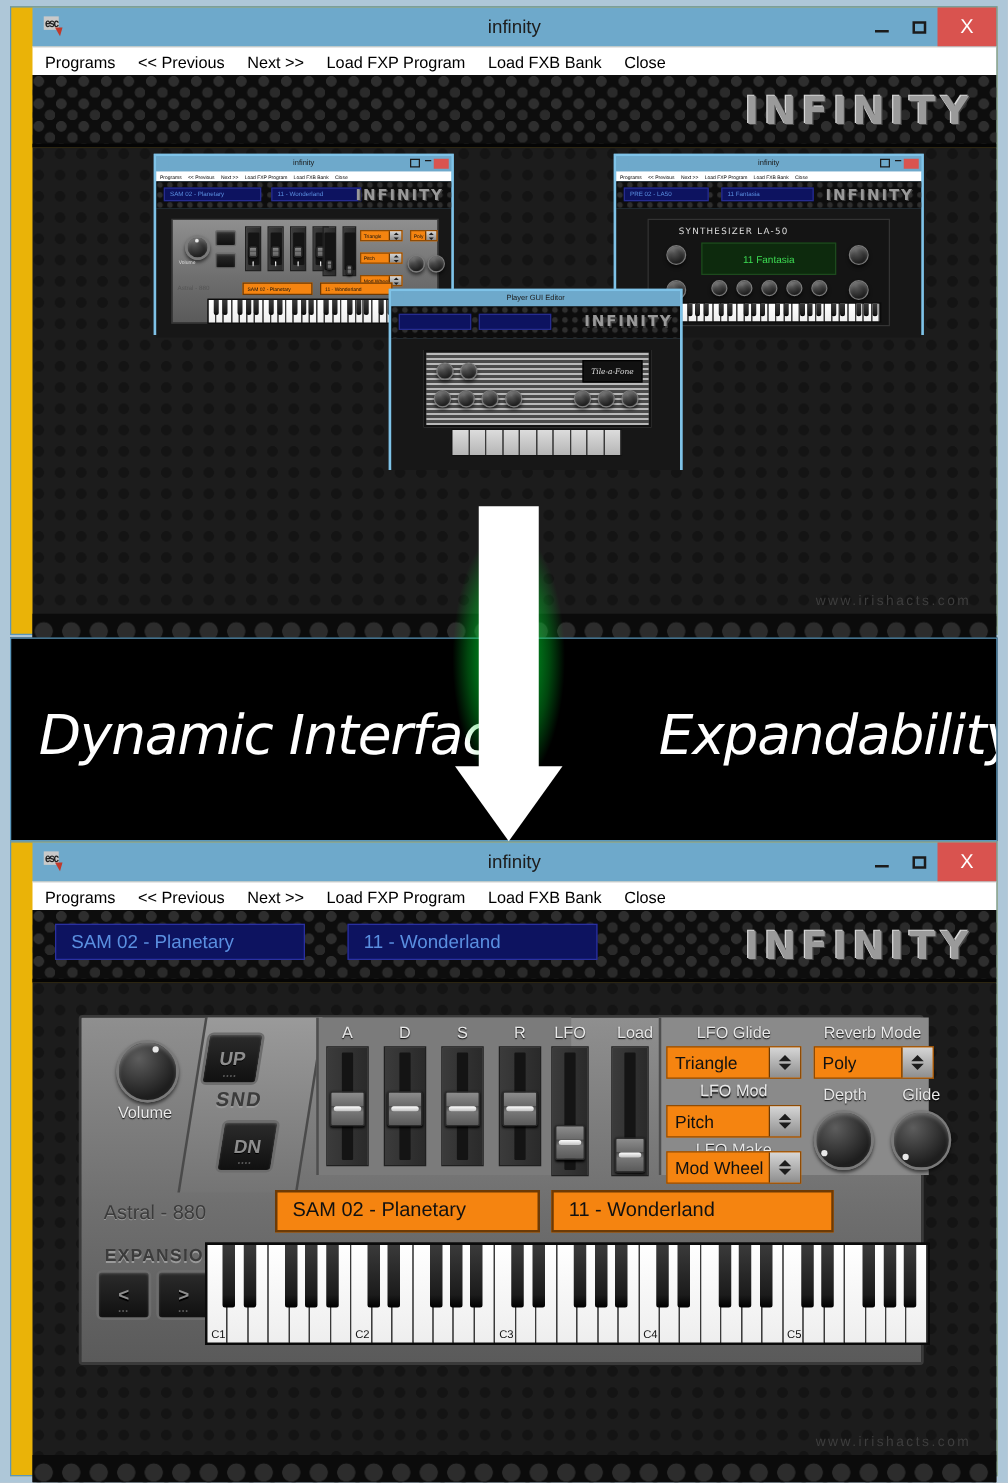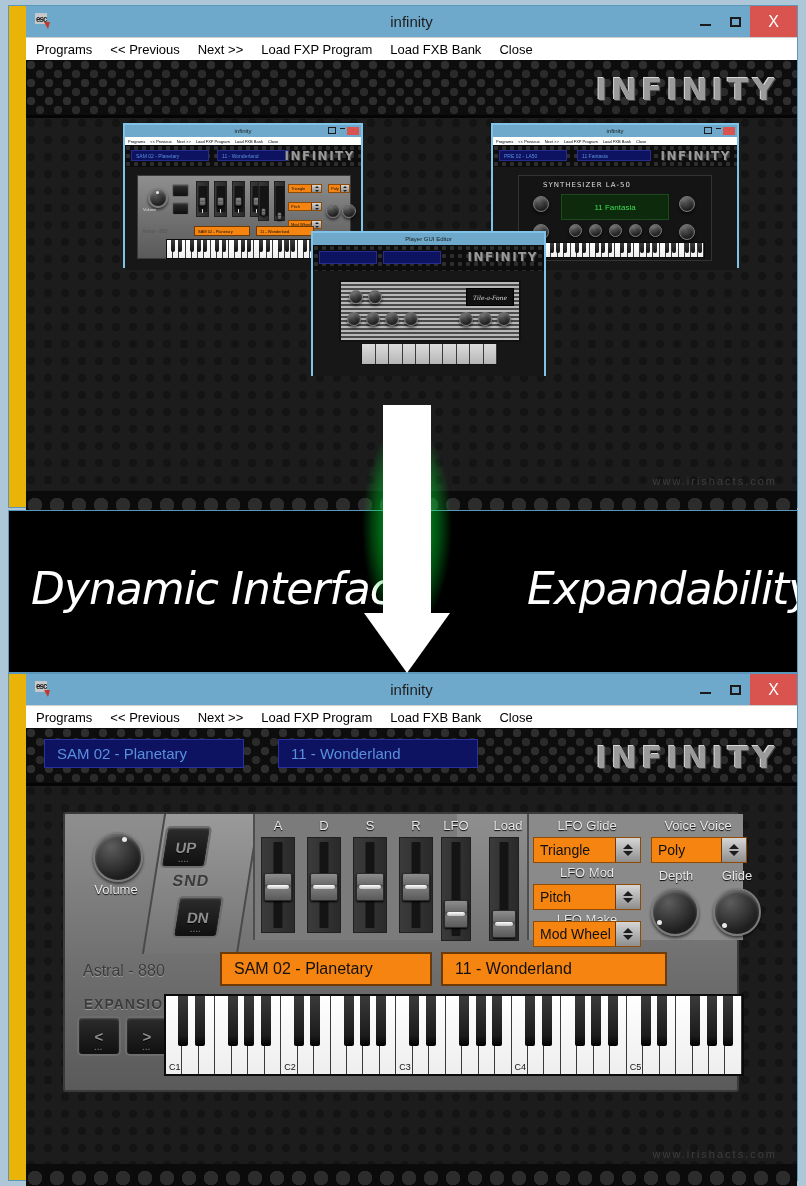--- a/index.html
+++ b/index.html
@@ -610,21 +610,21 @@
 
         <div class="lbl" style="position:absolute;left:462px;top:98px;width:120px;">LFO Make</div>
         <div class="ddown" style="position:absolute;left:468px;top:107px;width:108px;height:26px;">
           <span class="v">Mod Wheel</span>
           <div class="arrows">
               <i class="u"></i>
               <i class="d"></i>
             </div>
         </div>
 
-        <div class="lbl" style="position:absolute;left:578px;top:4px;width:110px;">Voice Voice</div>
+        <div class="lbl" style="position:absolute;left:578px;top:4px;width:110px;">Reverb Mode</div>
         <div class="ddown" style="position:absolute;left:586px;top:23px;width:96px;height:26px;">
           <span class="v">Poly</span>
           <div class="arrows">
               <i class="u"></i>
               <i class="d"></i>
             </div>
         </div>
 
         <div class="lbl" style="position:absolute;left:578px;top:54px;width:66px;">Depth</div>
         <div class="lbl" style="position:absolute;left:644px;top:54px;width:56px;">Glide</div>

